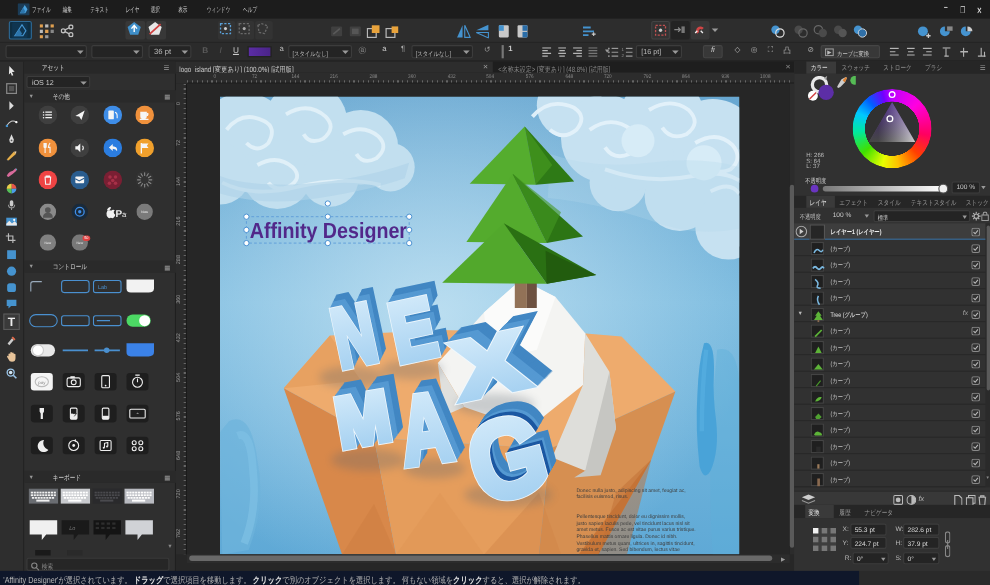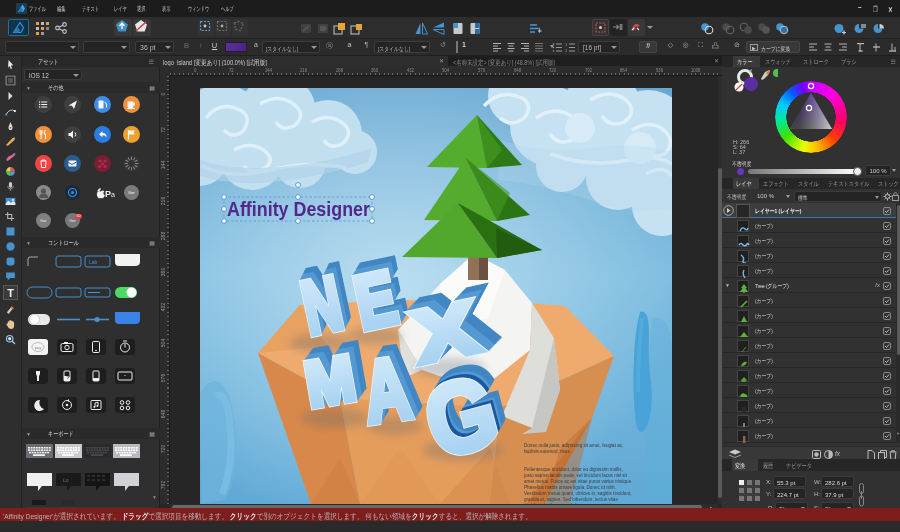--- a/index.html
+++ b/index.html
@@ -22,21 +22,21 @@
 #tools{position:absolute;left:0;top:56px;width:22px;height:463px;background:#2e2e2e;border-right:1px solid #232323}
 .tool{position:absolute;left:3px;width:15px;height:13px;font-size:10px;line-height:13px;text-align:center;color:#ddd}
 svg.tool{transform:scale(0.8)}
 
 #assets{position:absolute;left:22px;top:56px;width:138px;height:463px;background:#2f2f2f;border-right:1px solid #1f1f1f}
 
 #canvas{position:absolute;left:160px;top:56px;width:562px;height:463px;background:#272727}
 
 #rpanel{position:absolute;left:722px;top:56px;width:178px;height:463px;background:#313131}
 
-#statusbar{position:absolute;left:0;top:508px;width:900px;height:13px;background:#7f1d1d;font-size:8px;color:#b5b5b5}
+#statusbar{position:absolute;left:0;top:519px;width:781px;height:13px;background:#0f172a;font-size:8px;color:#b5b5b5}
 </style></head>
 <body>
 <div id="app">
   <div id="menubar">
     <svg class="abs" style="left:16px;top:3px" width="11" height="11" viewBox="0 0 11 11">
         <rect width="11" height="11" rx="1" fill="#1b3c57"></rect>
         <path d="M2 9 L6.5 1.5 L9 5.5 L7 9 Z" fill="#4aa3e0"></path>
         <path d="M2 9 L5 4 L7 7.2 L6 9 Z" fill="#2d76ad"></path>
       </svg>
     <span class="mi" style="left:29px">ファイル</span>

